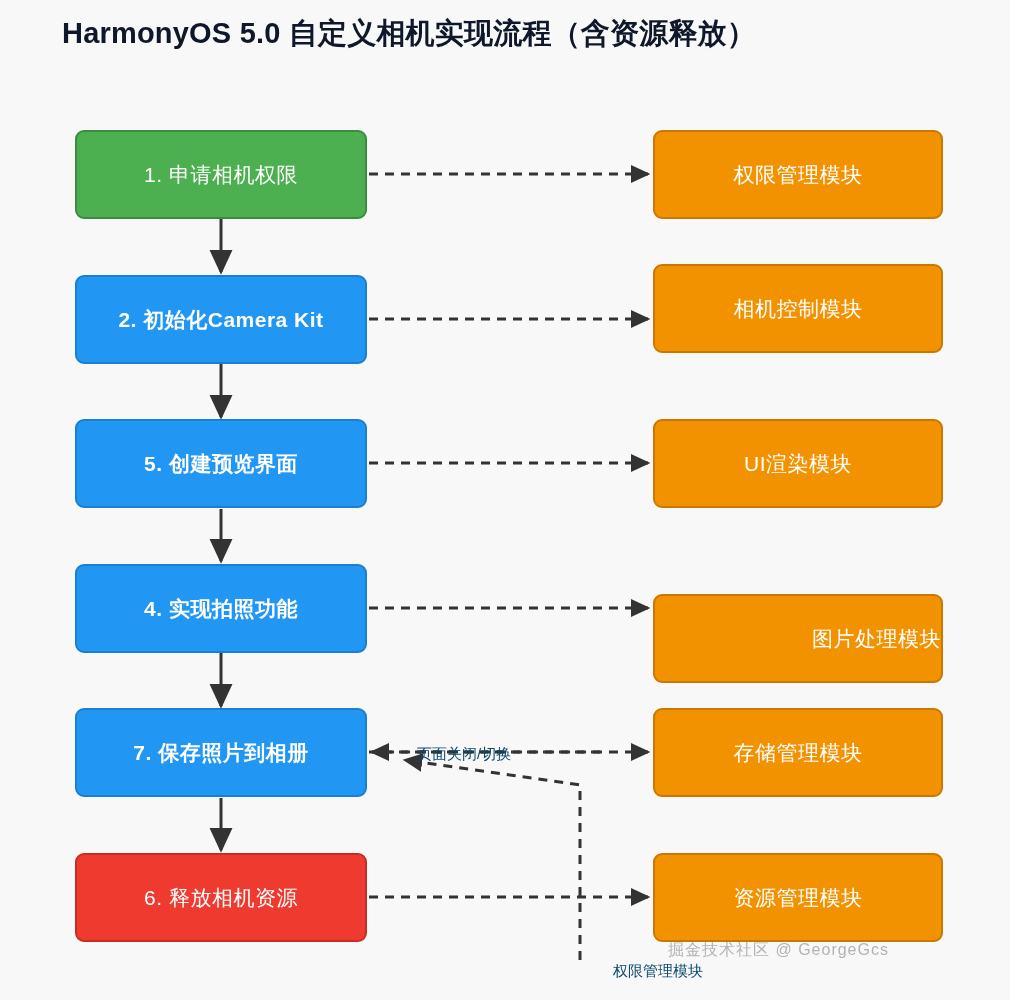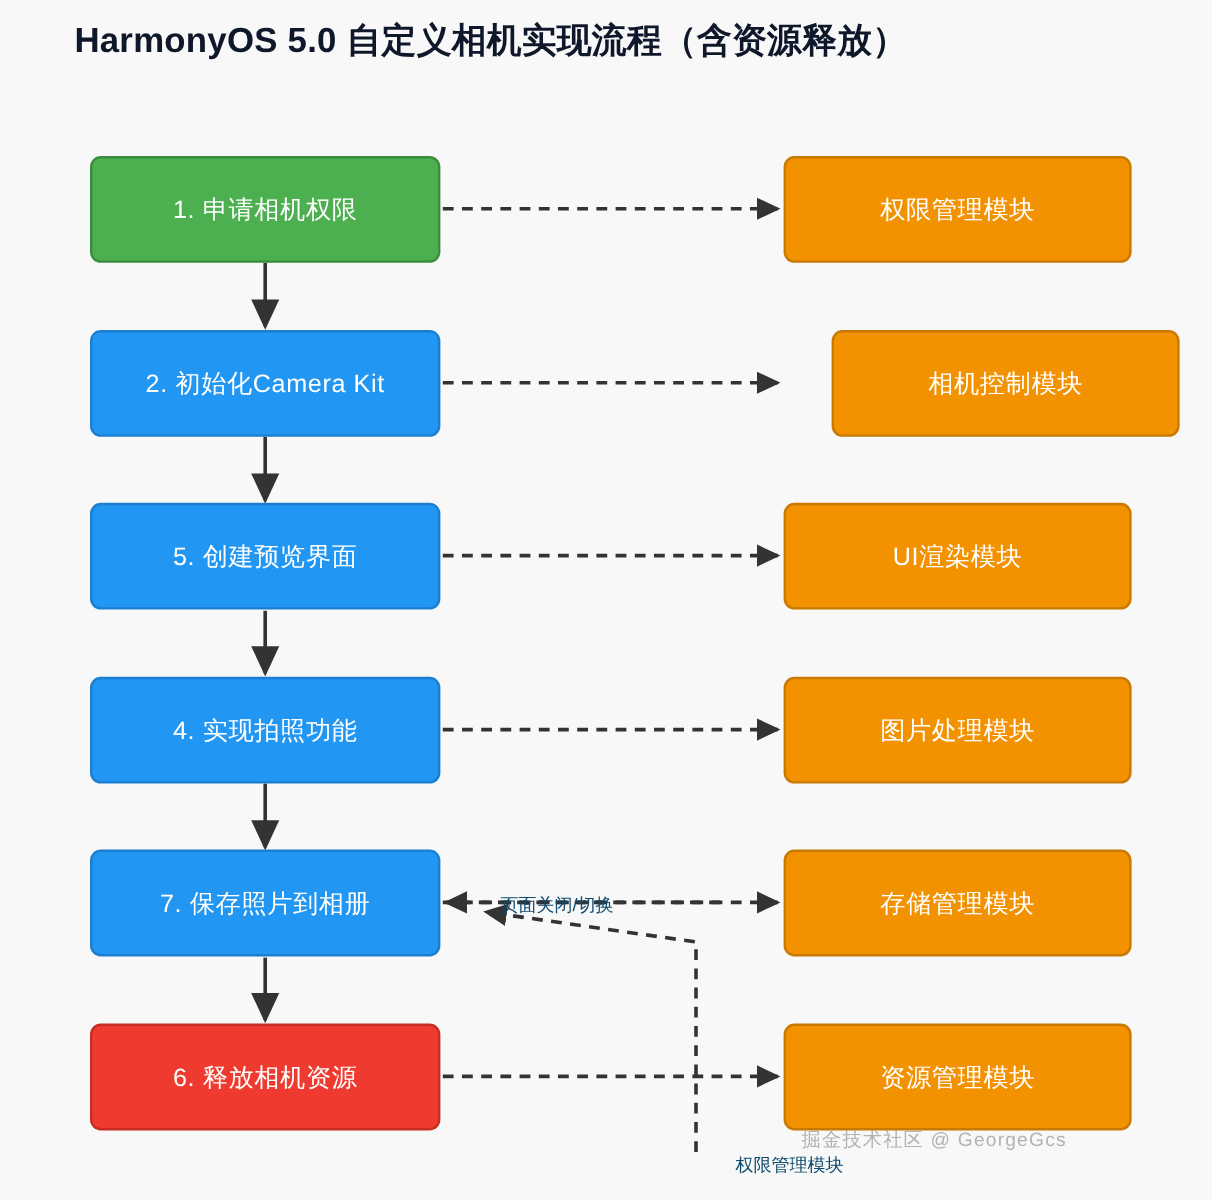--- a/index.html
+++ b/index.html
@@ -52,21 +52,21 @@
   .node-step {
     width: 292px;
     height: 89px;
   }
   .node-module {
     width: 290px;
     height: 89px;
   }
 
   .n-green  { background: #4CAF50; border: 2px solid #3b8c3f; }
-  .n-blue   { background: #2196F3; border: 2px solid #1a7fd1; }
+  .n-blue   { background: #2196F3; border: 2px solid #1a7fd1; font-weight: bold; }
   .n-red    { background: #EF3B2F; border: 2px solid #c82d23; }
   .n-orange { background: #F39200; border: 2px solid #c97800; }
 
   .wm {
     position: absolute;
     font-size: 16px;
     color: rgba(120,120,120,0.55);
     white-space: nowrap;
     letter-spacing: 1px;
     user-select: none;
@@ -139,29 +139,29 @@
 </div>
 
 <div class="node node-step n-red" style="left:75px; top:853px;text-align:center;">
   <span>6. 释放相机资源</span>
 </div>
 
 <div class="node node-module n-orange" style="left:653px; top:130px;">
   <span>权限管理模块</span>
 </div>
 
-<div class="node node-module n-orange" style="left:653px; top:275px;margin-left:40px;">
+<div class="node node-module n-orange" style="left:653px; top:264px;">
   <span>相机控制模块</span>
 </div>
 
 <div class="node node-module n-orange" style="left:653px; top:419px;">
   <span>UI渲染模块</span>
 </div>
 
-<div class="node node-module n-orange" style="left:653px; top:564px;">
+<div class="node node-module n-orange" style="left:653px; top:594px;justify-content:flex-end;">
   <span>图片处理模块</span>
 </div>
 
 <div class="node node-module n-orange" style="left:653px; top:708px;">
   <span>存储管理模块</span>
 </div>
 
 <div class="node node-module n-orange" style="left:653px; top:853px;text-align:right;">
   <span>资源管理模块</span>
 </div>

